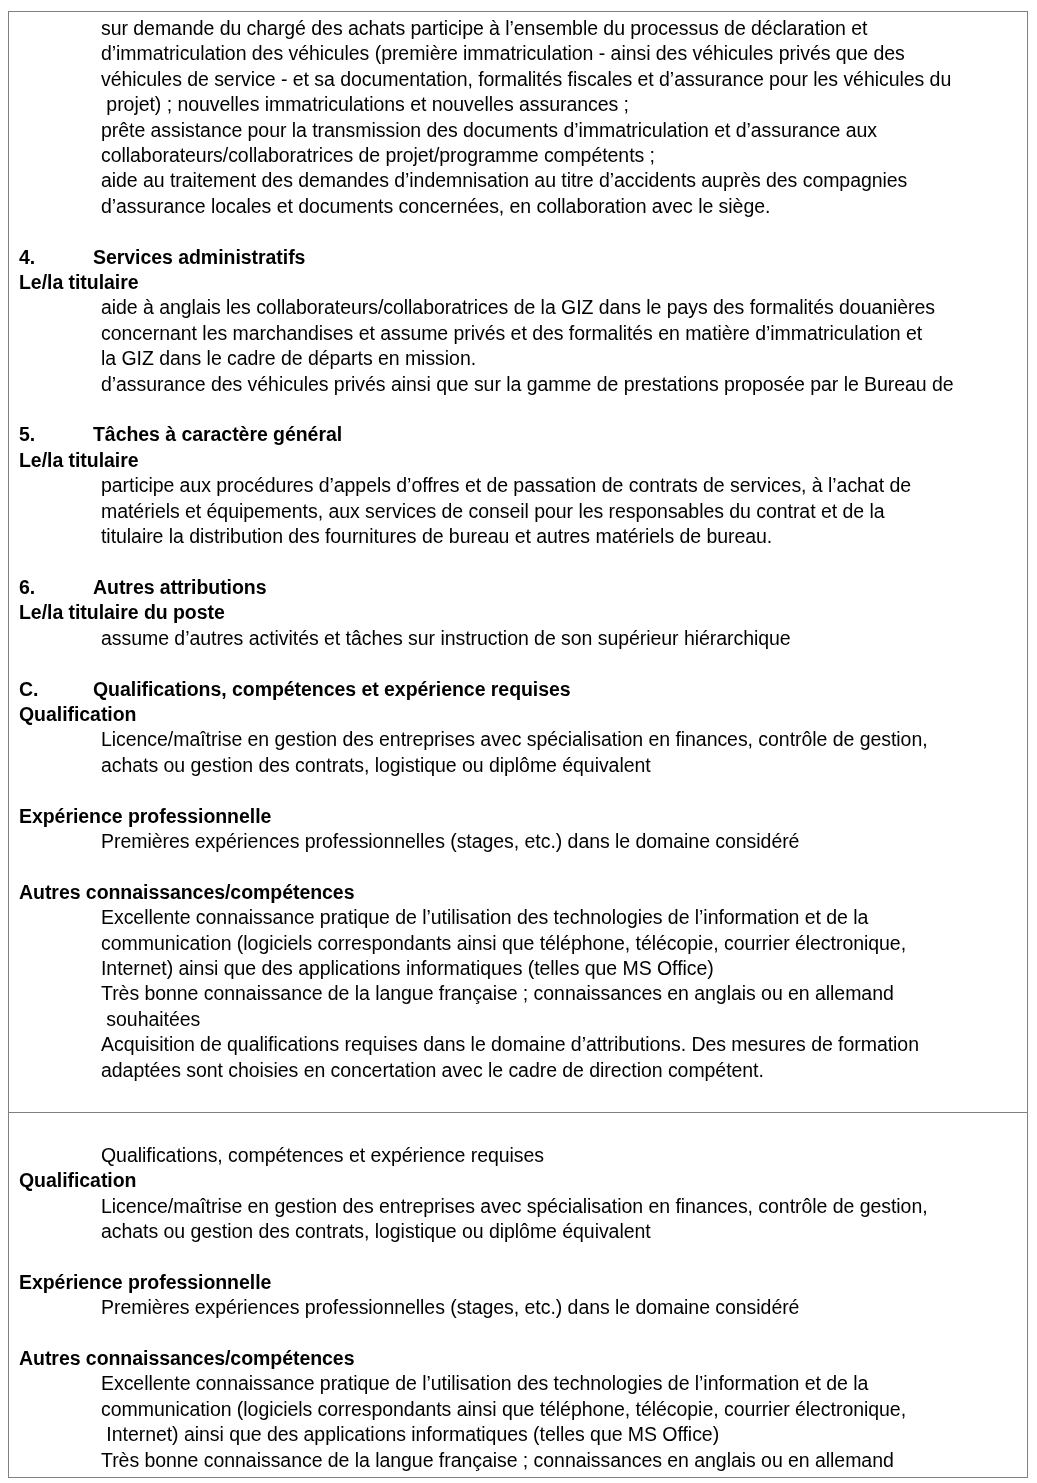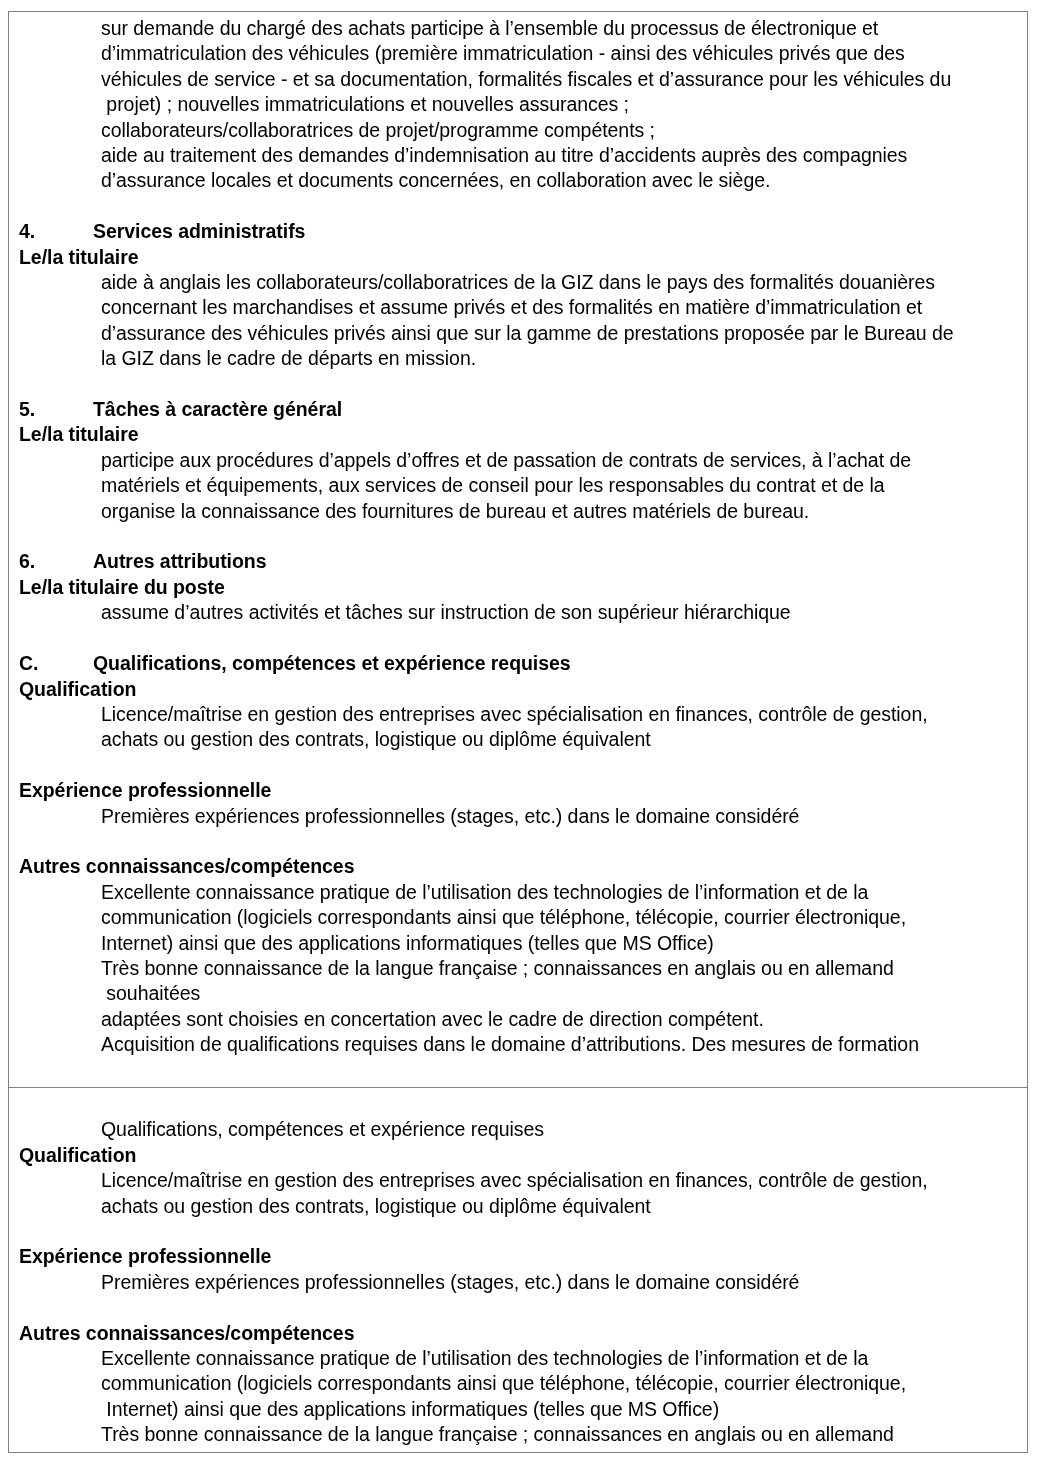--- a/index.html
+++ b/index.html
@@ -86,61 +86,62 @@
   }
 </style>
 </head>
 <body>
 
 <div class="page">
   <div class="doc-table">
 
     <div class="cell cell-top">
       <div class="cell-inner">
-          <div class="ln bl"><span class="dash">-</span><span>sur demande du chargé des achats participe à l’ensemble du processus de électronique et</span></div>
+          <div class="ln bl"><span class="dash">-</span><span>sur demande du chargé des achats participe à l’ensemble du processus de déclaration et</span></div>
           <div class="ln cl">d’immatriculation des véhicules (première immatriculation - ainsi des véhicules privés que des</div>
           <div class="ln cl">véhicules de service - et sa documentation, formalités fiscales et d’assurance pour les véhicules du</div>
           <div class="ln cl"> projet) ; nouvelles immatriculations et nouvelles assurances ;</div>
+          <div class="ln bl"><span class="dash">-</span><span>prête assistance pour la transmission des documents d’immatriculation et d’assurance aux</span></div>
           <div class="ln cl">collaborateurs/collaboratrices de projet/programme compétents ;</div>
           <div class="ln bl"><span class="dash">-</span><span>aide au traitement des demandes d’indemnisation au titre d’accidents auprès des compagnies</span></div>
           <div class="ln cl">d’assurance locales et documents concernées, en collaboration avec le siège.</div>
           <div class="ln blank"></div>
           <div class="ln hl"><span class="num">4.</span><span>Services administratifs</span></div>
           <div class="ln pl">Le/la titulaire</div>
           <div class="ln bl"><span class="dash">-</span><span>aide à anglais les collaborateurs/collaboratrices de la GIZ dans le pays des formalités douanières</span></div>
           <div class="ln cl">concernant les marchandises et assume privés et des formalités en matière d’immatriculation et</div>
+          <div class="ln cl">la GIZ dans le cadre de départs en mission.</div>
           <div class="ln cl">d’assurance des véhicules privés ainsi que sur la gamme de prestations proposée par le Bureau de</div>
-          <div class="ln cl">la GIZ dans le cadre de départs en mission.</div>
           <div class="ln blank"></div>
           <div class="ln hl"><span class="num">5.</span><span>Tâches à caractère général</span></div>
           <div class="ln pl">Le/la titulaire</div>
           <div class="ln bl"><span class="dash">-</span><span>participe aux procédures d’appels d’offres et de passation de contrats de services, à l’achat de</span></div>
           <div class="ln cl">matériels et équipements, aux services de conseil pour les responsables du contrat et de la</div>
-          <div class="ln bl"><span class="dash">-</span><span>organise la connaissance des fournitures de bureau et autres matériels de bureau.</span></div>
+          <div class="ln bl"><span class="dash">-</span><span>titulaire la distribution des fournitures de bureau et autres matériels de bureau.</span></div>
           <div class="ln blank"></div>
           <div class="ln hl"><span class="num">6.</span><span>Autres attributions</span></div>
           <div class="ln pl">Le/la titulaire du poste</div>
           <div class="ln bl"><span class="dash">-</span><span>assume d’autres activités et tâches sur instruction de son supérieur hiérarchique</span></div>
           <div class="ln blank"></div>
           <div class="ln hl"><span class="num">C.</span><span>Qualifications, compétences et expérience requises</span></div>
           <div class="ln pl">Qualification</div>
           <div class="ln bl"><span class="dash">-</span><span>Licence/maîtrise en gestion des entreprises avec spécialisation en finances, contrôle de gestion,</span></div>
           <div class="ln cl">achats ou gestion des contrats, logistique ou diplôme équivalent</div>
           <div class="ln blank"></div>
           <div class="ln pl">Expérience professionnelle</div>
           <div class="ln bl"><span class="dash">-</span><span>Premières expériences professionnelles (stages, etc.) dans le domaine considéré</span></div>
           <div class="ln blank"></div>
           <div class="ln pl">Autres connaissances/compétences</div>
           <div class="ln bl"><span class="dash">-</span><span>Excellente connaissance pratique de l’utilisation des technologies de l’information et de la</span></div>
           <div class="ln cl">communication (logiciels correspondants ainsi que téléphone, télécopie, courrier électronique,</div>
           <div class="ln cl">Internet) ainsi que des applications informatiques (telles que MS Office)</div>
           <div class="ln bl"><span class="dash">-</span><span>Très bonne connaissance de la langue française ; connaissances en anglais ou en allemand</span></div>
           <div class="ln cl"> souhaitées</div>
+          <div class="ln bl"><span class="dash">-</span><span>Acquisition de qualifications requises dans le domaine d’attributions. Des mesures de formation</span></div>
           <div class="ln cl">adaptées sont choisies en concertation avec le cadre de direction compétent.</div>
-          <div class="ln bl"><span class="dash">-</span><span>Acquisition de qualifications requises dans le domaine d’attributions. Des mesures de formation</span></div>
           <div class="ln blank"></div>
         </div>
     </div>
 
     <div class="cell cell-bottom">
       <div class="cell-inner">
           <div class="ln blank"></div>
           <div class="ln il">Qualifications, compétences et expérience requises</div>
           <div class="ln pl">Qualification</div>
           <div class="ln bl"><span class="dash">-</span><span>Licence/maîtrise en gestion des entreprises avec spécialisation en finances, contrôle de gestion,</span></div>

